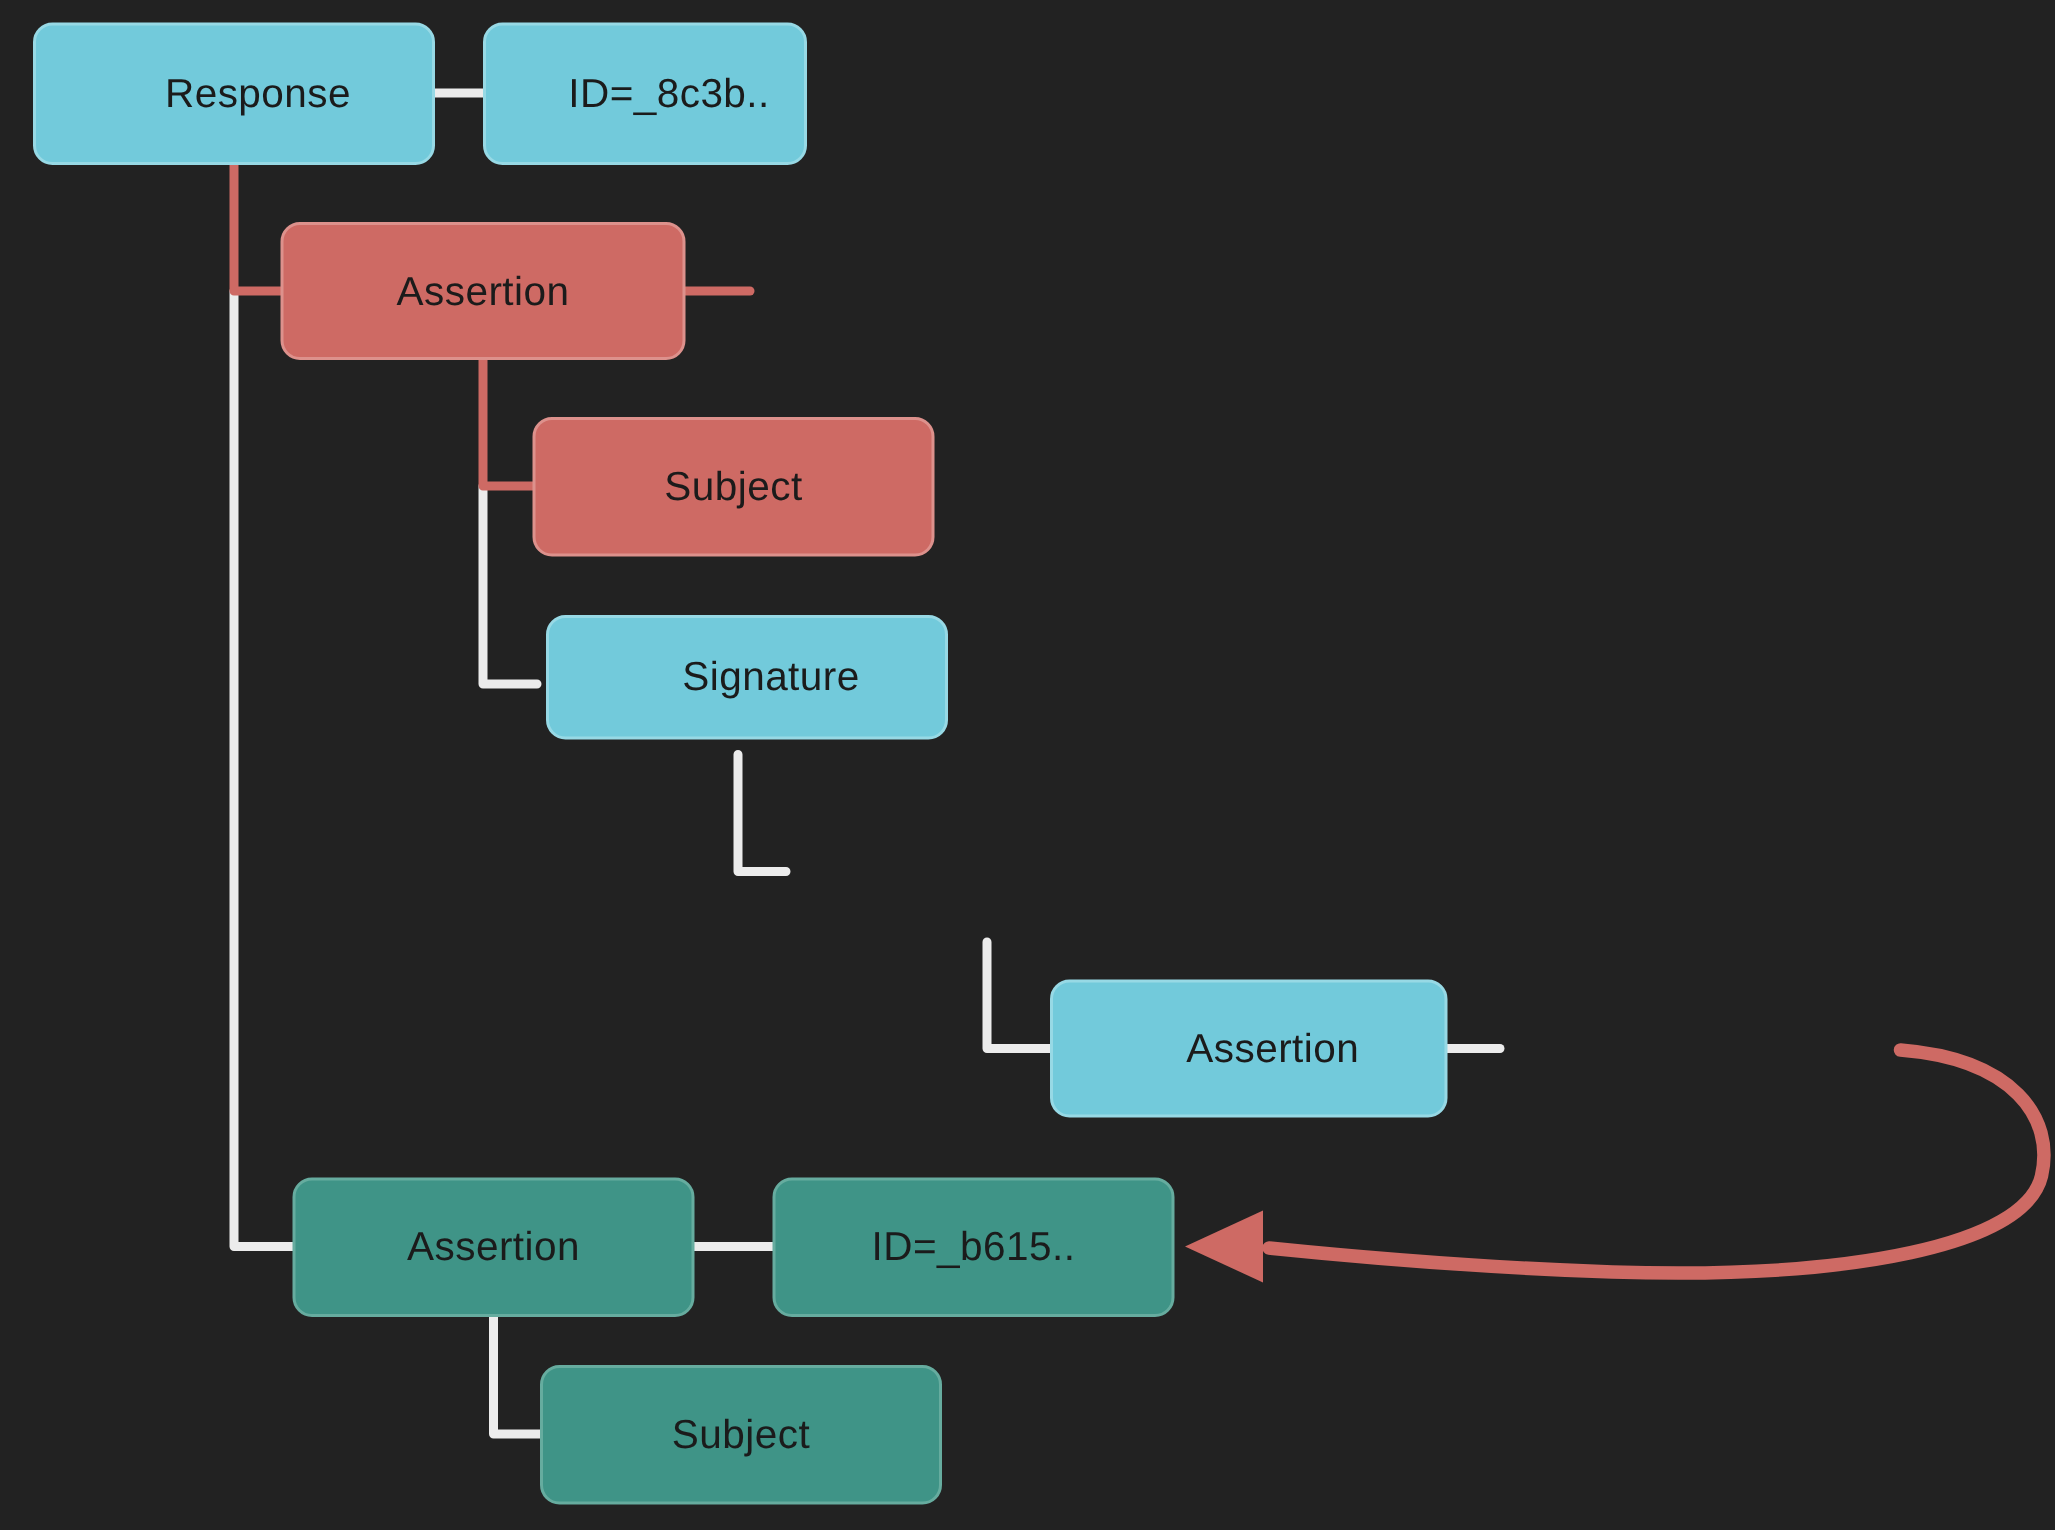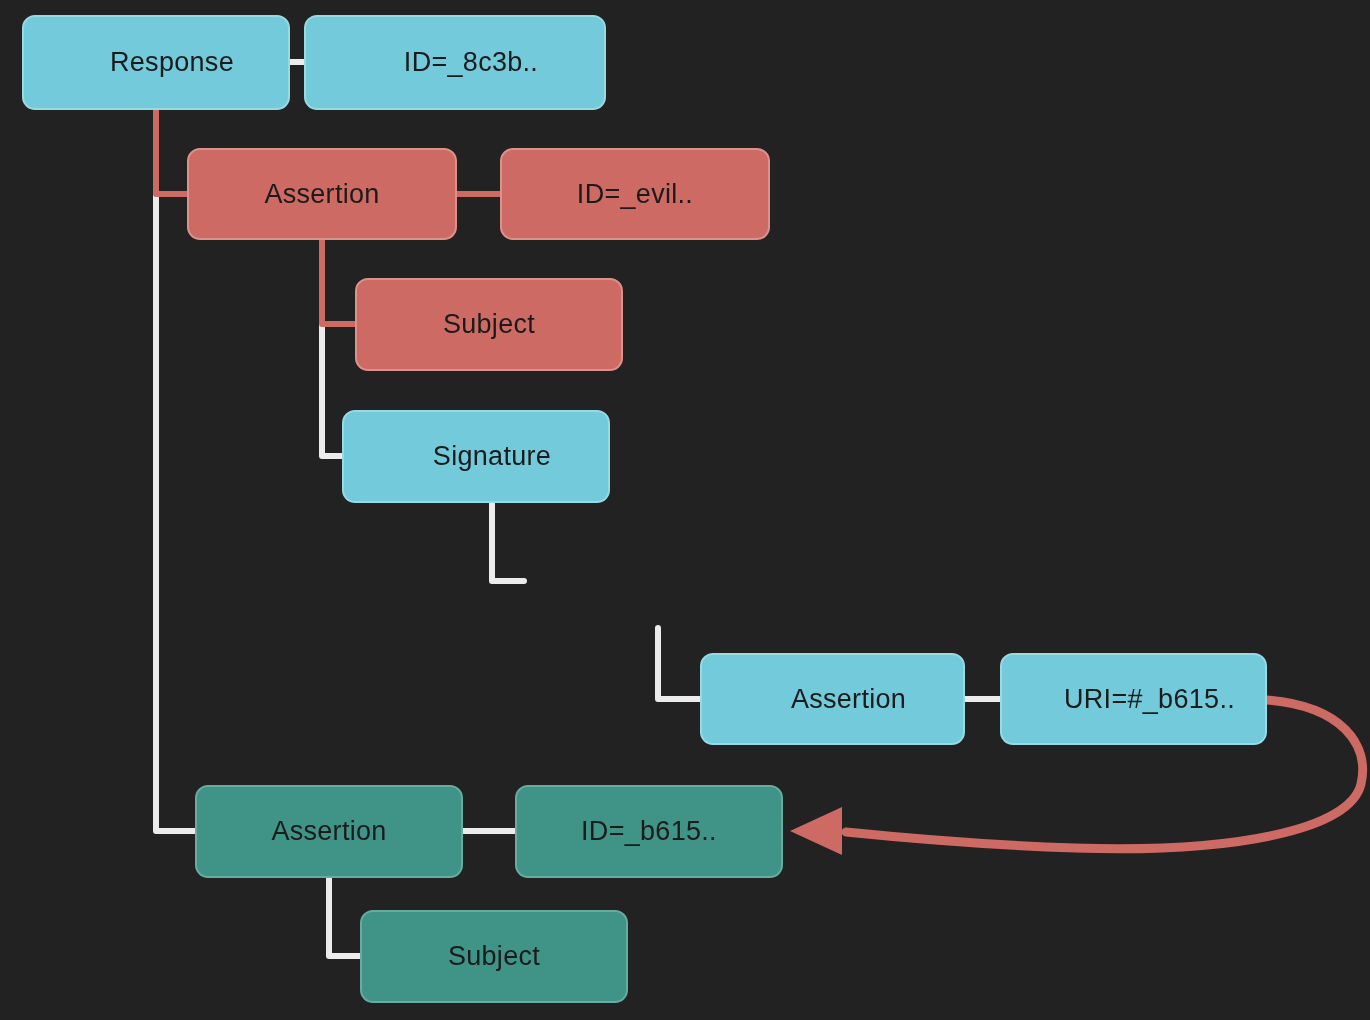--- a/index.html
+++ b/index.html
@@ -61,48 +61,42 @@
     <g>
       <path d="M1267 700 C1342 706 1370 745 1361 784 C1350 830 1235 853 1075 848 C985 845 905 838 846 832" stroke="#ce6a64" stroke-width="9" fill="none" stroke-linecap="round"></path>
       <polygon points="790,831 842,807 842,855" fill="#ce6a64"></polygon>
     </g>
   </svg>
 
   <div class="node cyan" style="left:22px;top:15px;width:268px;height:95px">
     <span class="label">Response</span>
   </div>
 
-  <div class="node cyan" style="left:304px;top:15px;width:302px;height:95px">
+  <div class="node cyan" style="left:322px;top:15px;width:216px;height:95px">
     <span class="label">ID=_8c3b..</span>
   </div>
 
   <div class="node red" style="left:187px;top:148px;width:270px;height:92px">
     <span class="label">Assertion</span>
   </div>
 
-  <div class="node red" style="left:500px;top:148px;width:270px;height:92px">
-    <span class="label">ID=_evil..</span>
-  </div>
 
   <div class="node red" style="left:355px;top:278px;width:268px;height:93px">
     <span class="label">Subject</span>
   </div>
 
-  <div class="node cyan" style="left:342px;top:410px;width:268px;height:93px">
+  <div class="node cyan" style="left:364px;top:410px;width:268px;height:83px">
     <span class="label">Signature</span>
   </div>
 
 
   <div class="node cyan" style="left:700px;top:653px;width:265px;height:92px">
     <span class="label">Assertion</span>
   </div>
 
-  <div class="node cyan" style="left:1000px;top:653px;width:267px;height:92px">
-    <span class="label">URI=#_b615..</span>
-  </div>
 
   <div class="node teal" style="left:195px;top:785px;width:268px;height:93px">
     <span class="label">Assertion</span>
   </div>
 
   <div class="node teal" style="left:515px;top:785px;width:268px;height:93px">
     <span class="label">ID=_b615..</span>
   </div>
 
   <div class="node teal" style="left:360px;top:910px;width:268px;height:93px">

